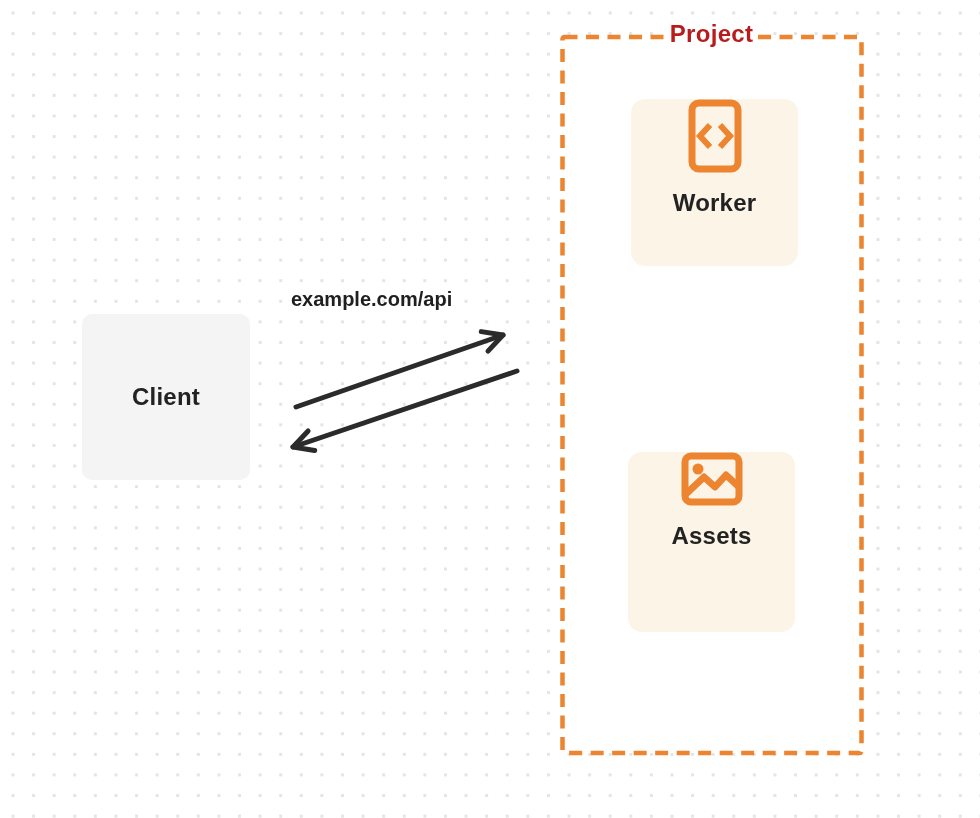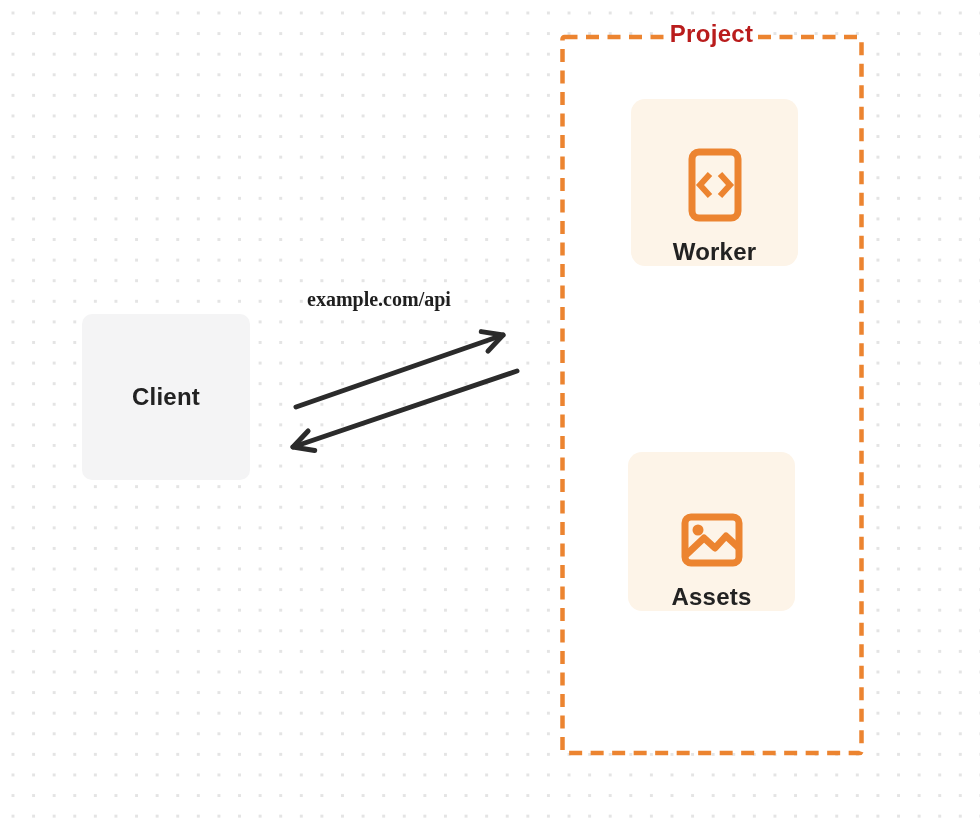--- a/index.html
+++ b/index.html
@@ -21,38 +21,38 @@
   }
   .client-box {
     position: absolute; left: 82px; top: 314px; width: 168px; height: 166px;
     background: #f4f4f5; border-radius: 10px;
     display: flex; align-items: center; justify-content: center;
   }
   .node-label {
     font-size: 24px; font-weight: bold; color: #222222; letter-spacing: 0.2px;
   }
   .request-label {
-    position: absolute; left: 307px; top: 288px;
-    font-size: 20px; font-weight: bold; color: #1f1f1f; white-space: nowrap; font-family: Liberation Serif, serif;
+    position: absolute; left: 291px; top: 288px;
+    font-size: 20px; font-weight: bold; color: #1f1f1f; white-space: nowrap;
   }
   .project-title-wrap {
     position: absolute; left: 560px; top: 20px; width: 303px;
     text-align: center;
   }
   .project-title-wrap span {
     display: inline-block; background: #ffffff; padding: 0 4px;
     font-size: 24px; font-weight: bold; color: #b91c1c; letter-spacing: 0.3px;
   }
   .card {
     position: absolute; width: 167px; background: #fdf4e8; border-radius: 14px;
-    display: flex; flex-direction: column; align-items: center; justify-content: flex-end;
+    display: flex; flex-direction: column; align-items: center; justify-content: flex-start;
     gap: 16px;
   }
   .worker-card { left: 631px; top: 99px; height: 167px; }
-  .assets-card { left: 628px; top: 452px; height: 159px; }
+  .assets-card { left: 628px; top: 452px; height: 180px; }
   .card svg { display: block; }
   .file-tree {
     position: absolute; left: 606px; top: 620px;
     font-family: "DejaVu Sans Mono", monospace;
     font-size: 16.5px; font-weight: bold; color: #222222;
     line-height: 21px; white-space: pre;
   }
 </style>
 </head>
 <body>

